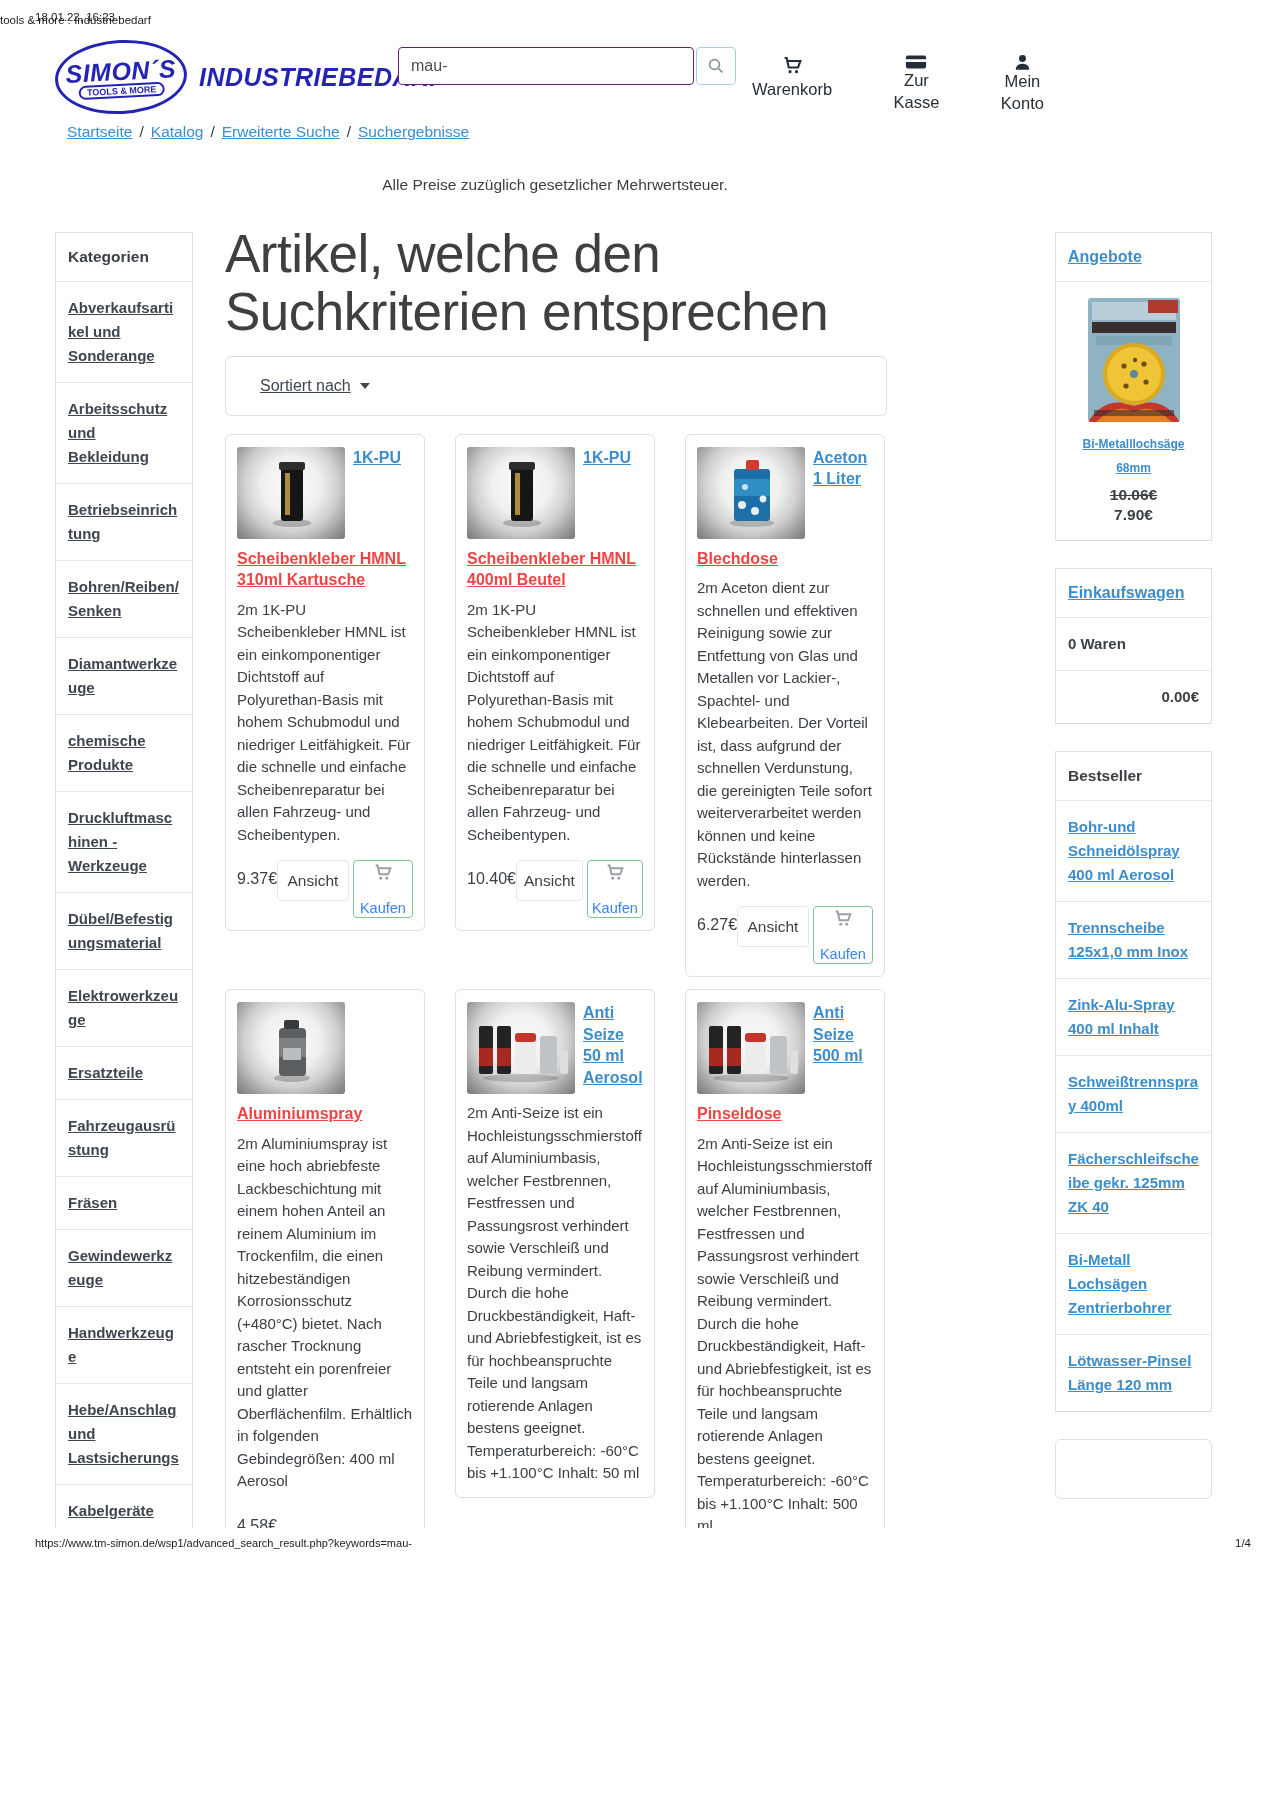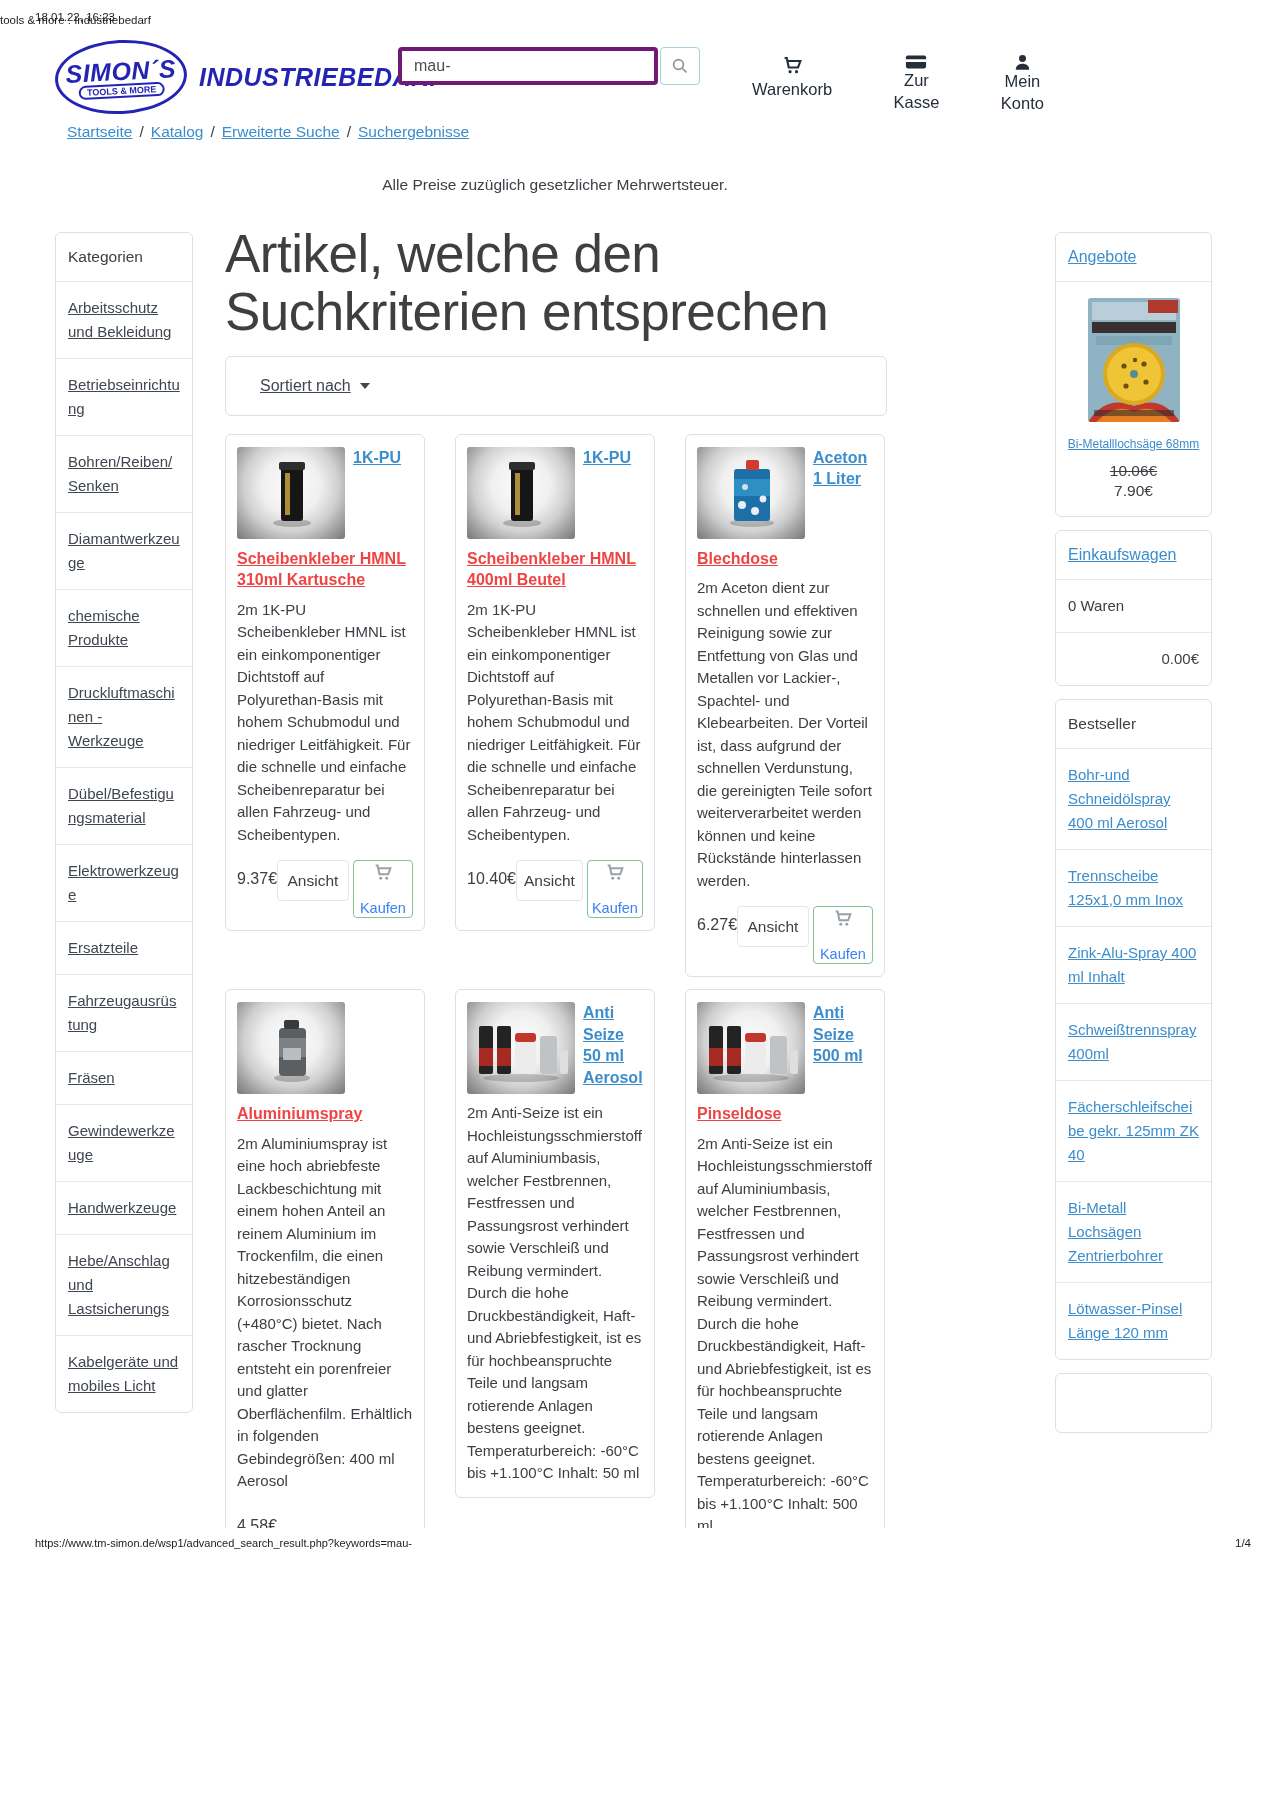--- a/index.html
+++ b/index.html
@@ -19,41 +19,41 @@
   .logo-oval {
     width:132px; height:74px; border:3px solid #2424b4; border-radius:50%;
     display:flex; flex-direction:column; align-items:center; justify-content:center;
     transform:rotate(-3deg); background:#fff;
   }
   .logo-primary { font-size:25px; font-weight:bold; font-style:italic; color:#2424b4; letter-spacing:0.5px; white-space:nowrap; }
   .logo-sub { font-size:9px; font-weight:bold; color:#2424b4; border:2px solid #2424b4; border-radius:9px; padding:0 6px; background:#fff; margin-top:-2px; white-space:nowrap; }
   .logo-secondary { font-size:25px; font-weight:bold; font-style:italic; color:#2424b4; letter-spacing:0.5px; white-space:nowrap; }
   .search-wrap { position:absolute; left:398px; top:47px; display:flex; align-items:stretch; }
   .search-input {
-    width:260px; height:38px; border:4px solid #701a75; border-radius:4px;
+    width:296px; height:38px; border:1px solid #701a75; border-radius:4px;
     padding:0 12px; font-size:16px; color:#4a4f55; font-family:inherit; background:#fff;
   }
   .search-btn {
     width:40px; height:38px; margin-left:2px; border:1px solid #a5d3da; border-radius:4px;
     background:#fff; display:flex; align-items:center; justify-content:center; cursor:pointer;
   }
   .header-nav { position:absolute; left:752px; top:53px; width:292px; display:flex; justify-content:space-between; }
   .nav-item { text-align:center; font-size:16.5px; color:#252e38; cursor:pointer; }
   .nav-top { display:flex; align-items:center; justify-content:center; gap:0; min-height:24px;flex-direction:column; }
   .nav-bottom { margin-top:3px; }
   
   .breadcrumb { position:absolute; left:67px; top:123px; font-size:15.5px; }
   .breadcrumb a { color:#3c8dcc; text-decoration:underline; }
   .breadcrumb .sep { color:#3b4045; margin:0 7px; }
   .notice { position:absolute; left:225px; top:176px; width:660px; text-align:center; font-size:15.5px; color:#3b4045; }
   
   .col-left  { position:absolute; left:55px;  top:232px; width:138px;  height:1296px; overflow:hidden; }
   .col-main  { position:absolute; left:225px; top:225px; width:662px;  height:1303px; overflow:hidden; }
   .col-right { position:absolute; left:1055px; top:232px; width:157px; height:1296px; overflow:hidden; }
-  .panel { border:1px solid #dcdfe4; border-radius:6px; background:#fff; margin-bottom:13px; }
+  .panel { border:1px solid #dcdfe4; border-radius:0; background:#fff; margin-bottom:27px;font-weight:bold; }
   .panel-head { padding:15px 12px; border-bottom:1px solid #e6e9ec; font-size:15.5px; color:#3b4045; }
   .panel-head a { color:#3c8dcc; text-decoration:underline; font-size:16px; }
   .cell { padding:14px 12px; border-bottom:1px solid #e6e9ec; font-size:15px; line-height:24px; overflow-wrap:anywhere; }
   .cell:last-child { border-bottom:none; }
   .cat-link { color:#3f4650; text-decoration:underline; display:block; }
   
   .page-title { font-size:53px; line-height:1.1; font-weight:300; color:#3f3f3f; letter-spacing:-0.5px; }
   .sort-box { margin-top:14px; height:60px; border:1px solid #dcdfe4; border-radius:6px; display:flex; align-items:center; padding-left:34px; }
   .sort-link { font-size:16px; color:#3f4650; text-decoration:underline; }
   .caret { display:inline-block; width:0; height:0; border-left:5px solid transparent; border-right:5px solid transparent; border-top:6px solid #3f4650; margin-left:9px; vertical-align:middle; }
@@ -140,20 +140,23 @@
 
 <nav class="breadcrumb">
   <a>Startseite</a><span class="sep">/</span><a>Katalog</a><span class="sep">/</span><a>Erweiterte Suche</a><span class="sep">/</span><a>Suchergebnisse</a>
 </nav>
 
 <div class="notice">Alle Preise zuzüglich gesetzlicher Mehrwertsteuer.</div>
 
 <aside class="col-left">
   <div class="panel">
     <div class="panel-head">Kategorien</div>
+    <div class="cell">
+        <a class="cat-link">Abverkaufsartikel und Sonderange</a>
+      </div>
     <div class="cell">
         <a class="cat-link">Arbeitsschutz und Bekleidung</a>
       </div>
     <div class="cell">
         <a class="cat-link">Betriebseinrichtung</a>
       </div>
     <div class="cell">
         <a class="cat-link">Bohren/Reiben/Senken</a>
       </div>
     <div class="cell">

